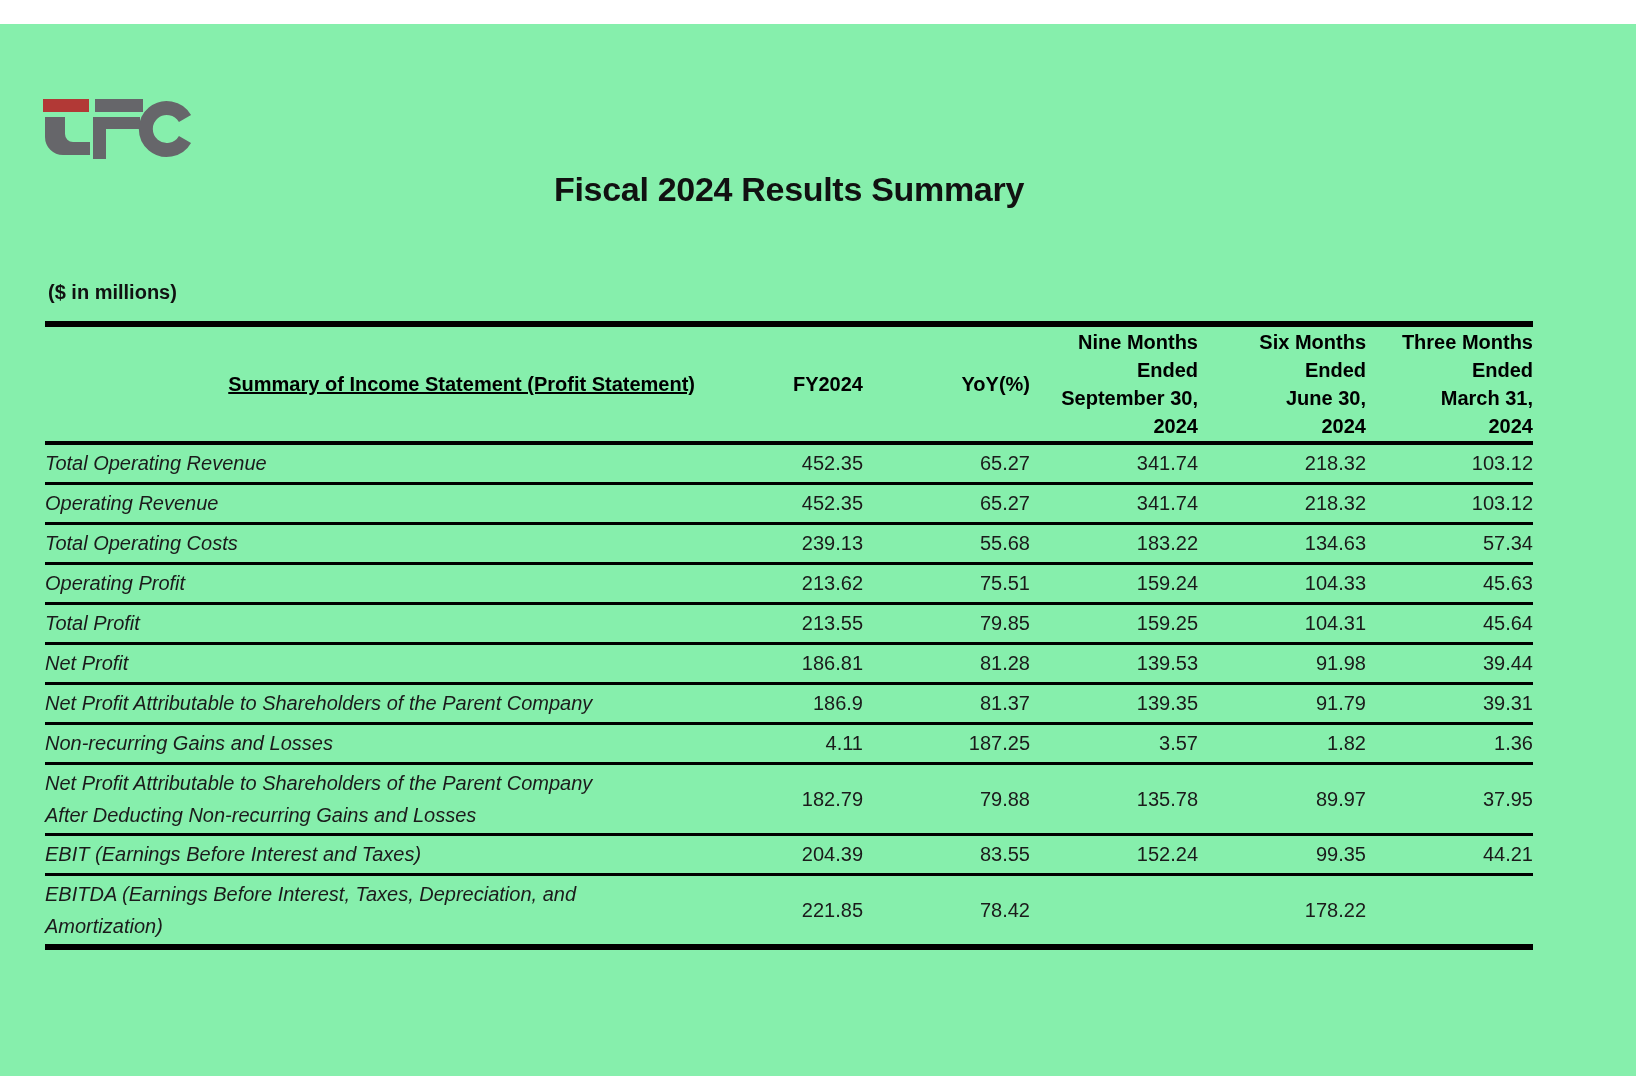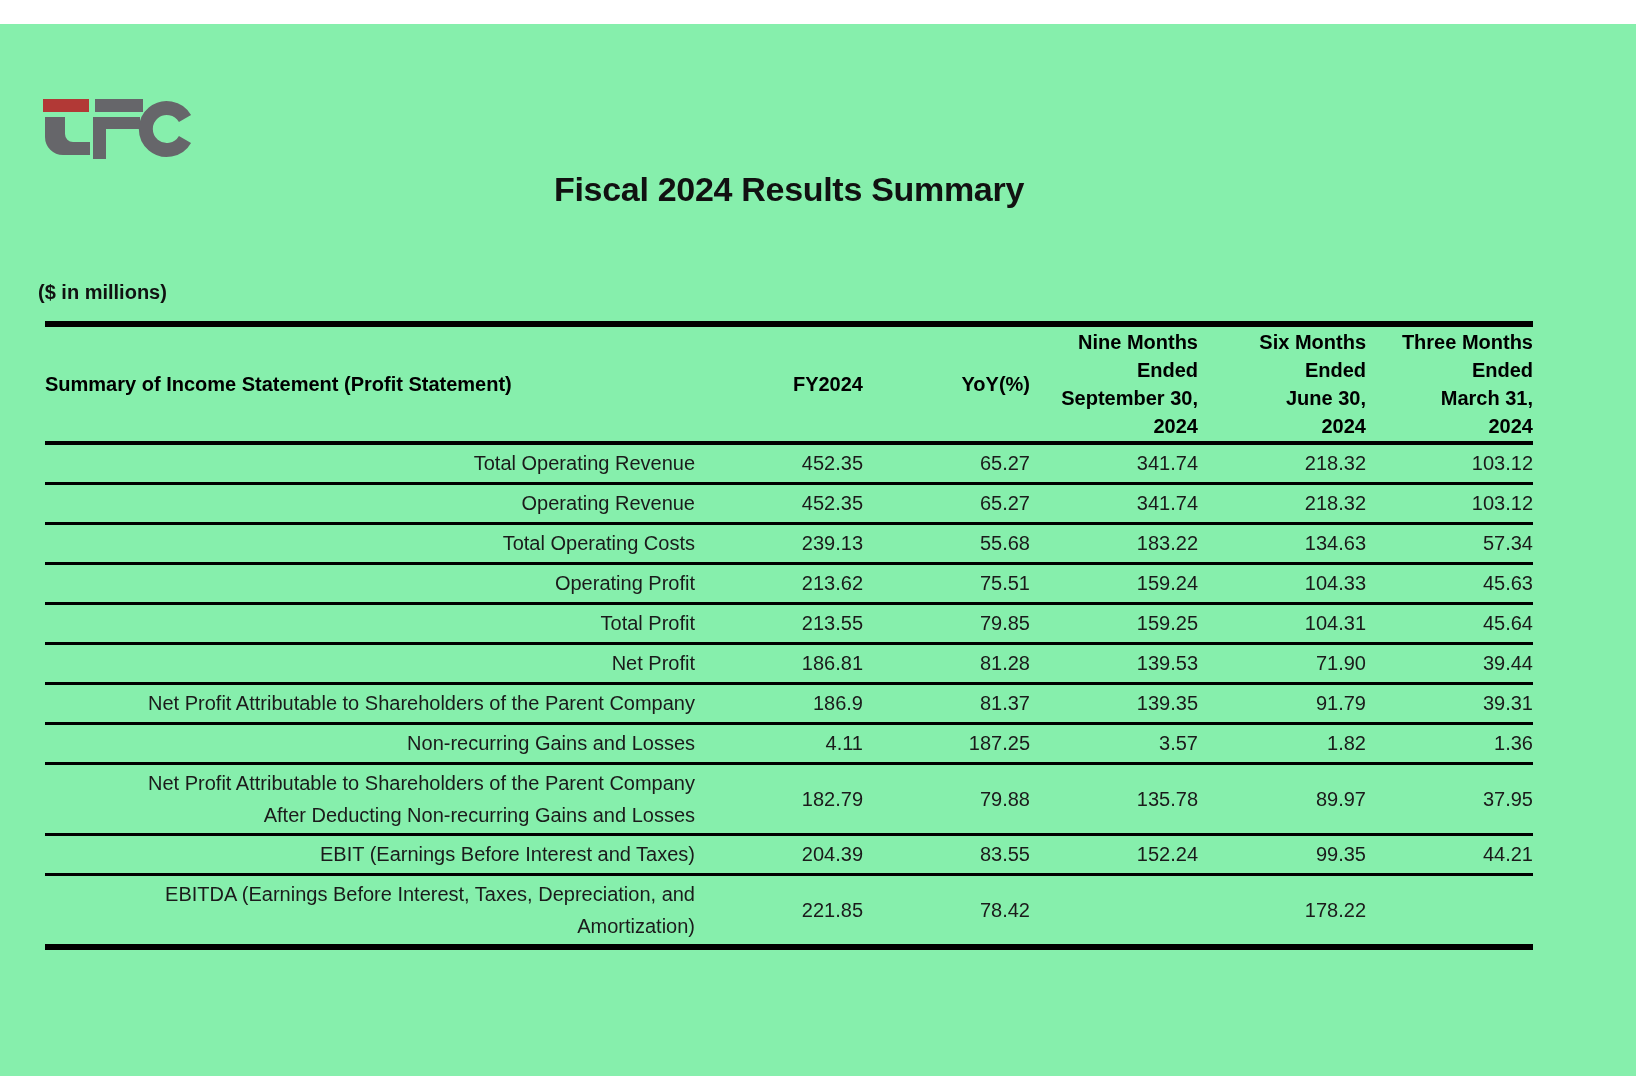--- a/index.html
+++ b/index.html
@@ -15,49 +15,49 @@
   }
   .logo { position:absolute; left:43px; top:75px; }
   .page-title {
     position:absolute; left:45px; top:145px; width:1488px;
     text-align:center;
     font-size:34px; font-weight:700; color:#111;
     letter-spacing:-0.3px;
     line-height:40px;
   }
   .units-note {
-    position:absolute; left:38px; top:254px;
+    position:absolute; left:48px; top:254px;
     font-size:20px; font-weight:700; color:#111;
     line-height:28px;
   }
   .table-wrap { position:absolute; left:45px; top:297px; width:1488px; }
   table.results {
     width:100%;
     border-collapse:collapse;
     table-layout:fixed;
     border-top:6px solid #000;
     border-bottom:6px solid #000;
   }
   table.results th {
     font-size:20px; font-weight:700; color:#000;
     vertical-align:middle;
     border-bottom:4px solid #000;
     padding:1px 0;
   }
-  th.col-label { text-align:left; line-height:24px; }
+  th.col-label { text-align:right; line-height:24px;text-decoration:underline; }
   th.num, td.num { text-align:right; padding-right:5px; }
   th.period { white-space:pre-line; line-height:28px; }
   table.results td {
     font-size:20px; font-weight:400; color:#1b1b1b;
     vertical-align:middle;
     border-bottom:3px solid #000;
     line-height:32px;
     padding:2px 0;
   }
-  td.label { text-align:right; white-space:pre-line; }
+  td.label { text-align:left; white-space:pre-line;font-style:italic; }
   tr.single { height:40px; }
   tr.double { height:68px; }
 </style>
 </head>
 <body>
 
 <div class="page">
 
   <div class="logo">
     <svg width="150" height="60" viewBox="0 0 150 60">
@@ -141,21 +141,21 @@
           <td class="num">79.85</td>
           <td class="num">159.25</td>
           <td class="num">104.31</td>
           <td class="num">45.64</td>
         </tr>
         <tr class="single">
           <td class="label">Net Profit</td>
           <td class="num">186.81</td>
           <td class="num">81.28</td>
           <td class="num">139.53</td>
-          <td class="num">71.90</td>
+          <td class="num">91.98</td>
           <td class="num">39.44</td>
         </tr>
         <tr class="single">
           <td class="label">Net Profit Attributable to Shareholders of the Parent Company</td>
           <td class="num">186.9</td>
           <td class="num">81.37</td>
           <td class="num">139.35</td>
           <td class="num">91.79</td>
           <td class="num">39.31</td>
         </tr>

